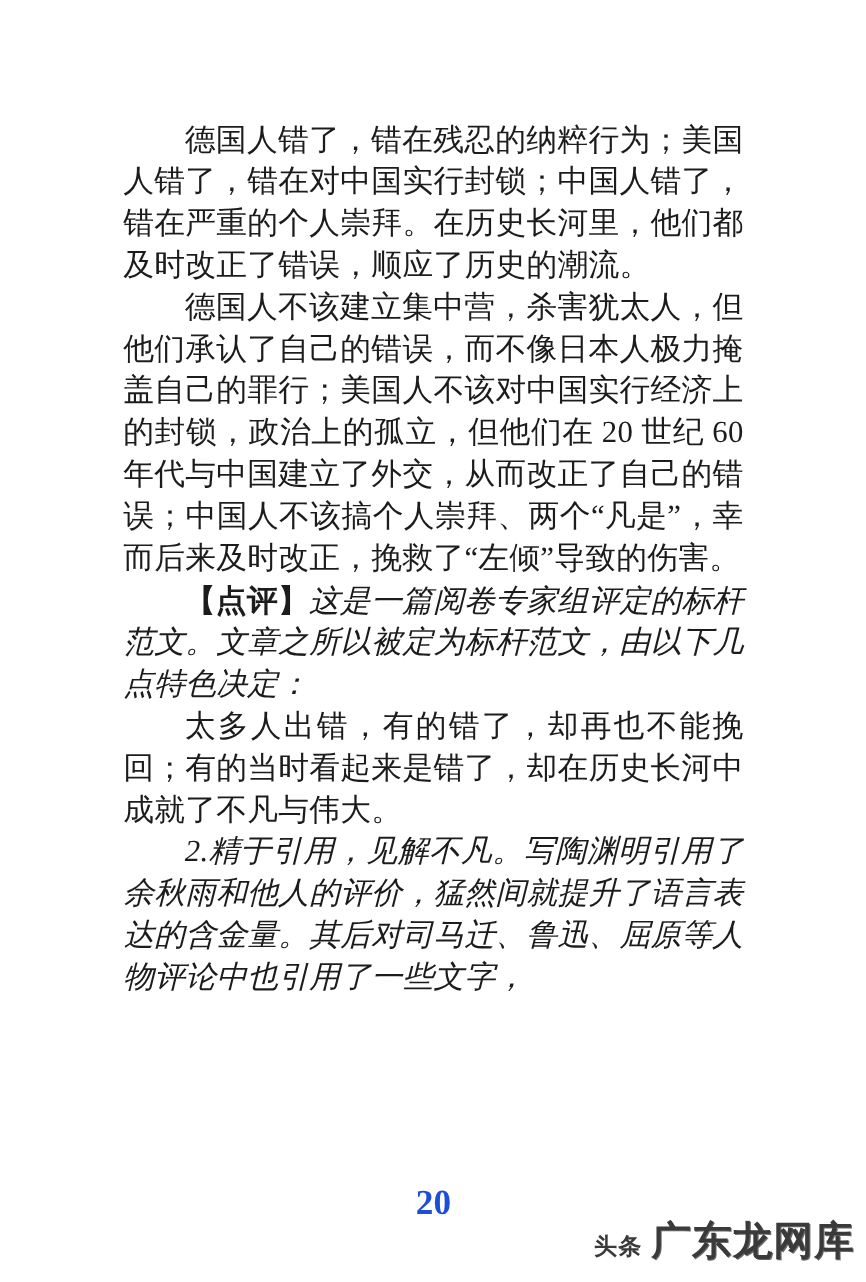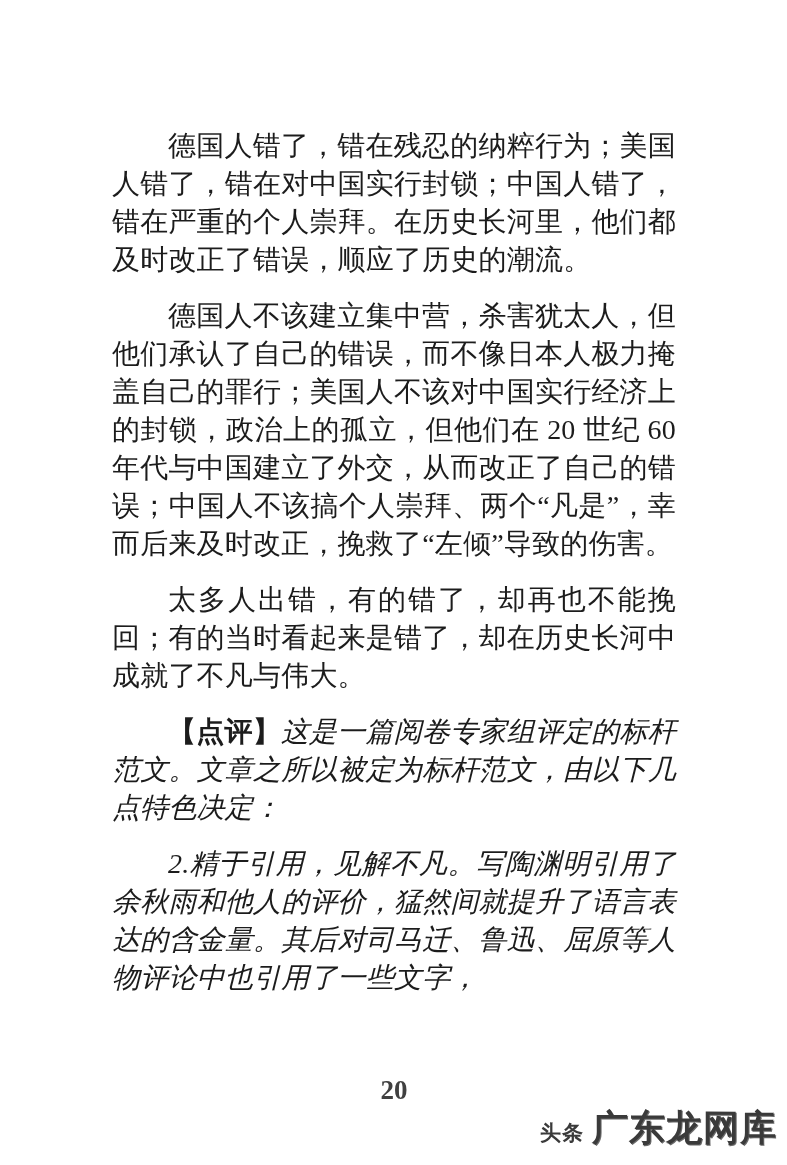--- a/index.html
+++ b/index.html
@@ -24,39 +24,39 @@
     color: #1c1c1c;
   }
   .text-block p {
     font-size: 28px;
     line-height: 38px;
     text-align: justify;
     text-justify: inter-character;
     letter-spacing: 0.2px;
     color: #1c1c1c;
   }
-  .indent { text-indent: 2em; margin-top: 18px; }
+  .indent { text-indent: 2em; }
   
   .kai {
     font-style: italic;
   }
   .lead-bold {
     font-style: normal;
     font-weight: 700;
     font-family: "Liberation Sans", "DejaVu Sans", sans-serif;
   }
   .page-number {
     position: absolute;
     left: 112px;
     width: 564px;
     top: 1075px;
     text-align: center;
-    font-size: 27px;
+    font-size: 32px;
     font-weight: 700;
-    color: #404040;
+    color: #1d4ed8;
     font-family: "Liberation Serif", "DejaVu Serif", serif;
   }
   .watermark {
     position: absolute;
     right: 10px;
     bottom: 12px;
     white-space: nowrap;
     color: #3a3a3a;
     font-family: "Liberation Sans", "DejaVu Sans", sans-serif;
     font-weight: 700;
@@ -79,23 +79,23 @@
 <body>
 
 <div class="page">
 
   <div class="text-block">
 
     <p class="indent">德国人错了，错在残忍的纳粹行为；美国人错了，错在对中国实行封锁；中国人错了，错在严重的个人崇拜。在历史长河里，他们都及时改正了错误，顺应了历史的潮流。</p>
 
     <p class="indent">德国人不该建立集中营，杀害犹太人，但他们承认了自己的错误，而不像日本人极力掩盖自己的罪行；美国人不该对中国实行经济上的封锁，政治上的孤立，但他们在 20 世纪 60 年代与中国建立了外交，从而改正了自己的错误；中国人不该搞个人崇拜、两个“凡是”，幸而后来及时改正，挽救了“左倾”导致的伤害。</p>
 
+    <p class="indent kai"><span class="lead-bold">【点评】</span><span>这是一篇阅卷专家组评定的标杆范文。文章之所以被定为标杆范文，由以下几点特色决定：</span></p>
+
     <p class="indent">太多人出错，有的错了，却再也不能挽回；有的当时看起来是错了，却在历史长河中成就了不凡与伟大。</p>
-
-    <p class="indent kai"><span class="lead-bold">【点评】</span><span>这是一篇阅卷专家组评定的标杆范文。文章之所以被定为标杆范文，由以下几点特色决定：</span></p>
 
 
     <p class="indent kai">2.精于引用，见解不凡。写陶渊明引用了余秋雨和他人的评价，猛然间就提升了语言表达的含金量。其后对司马迁、鲁迅、屈原等人物评论中也引用了一些文字，</p>
   </div>
 
   <div class="page-number">20</div>
 
   <div class="watermark">
     <span class="wm-prefix">头条</span>
     <span class="wm-name">广东龙网库</span>

